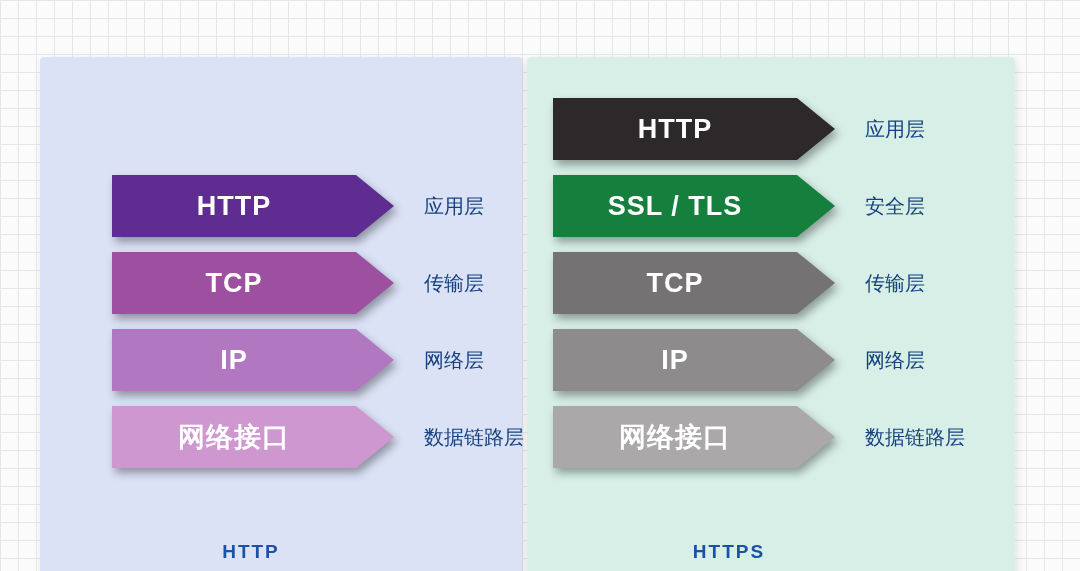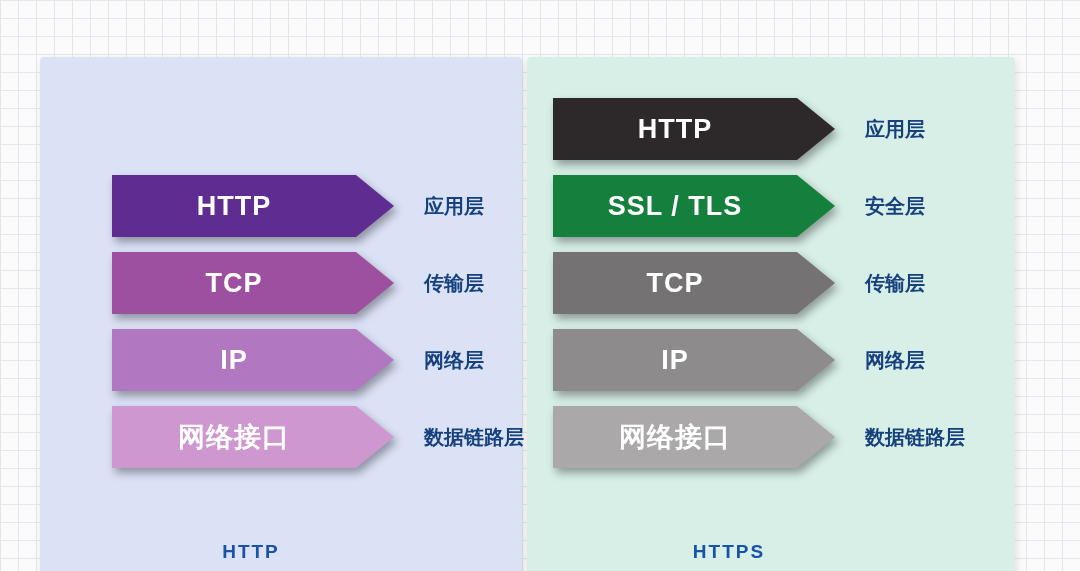--- a/index.html
+++ b/index.html
@@ -70,21 +70,21 @@
     color: #ffffff;
     font-size: 27px;
     font-weight: bold;
     letter-spacing: 1px;
   }
 
   .layer-label {
     margin-left: 30px;
     color: #16417e;
     font-size: 20px;
-    font-weight: bold;
+    font-weight: normal;
     white-space: nowrap;
   }
 
   .caption {
     position: absolute;
     bottom: 18px;
     left: 0;
     width: 100%;
     text-align: center;
     color: #1a52a8;

